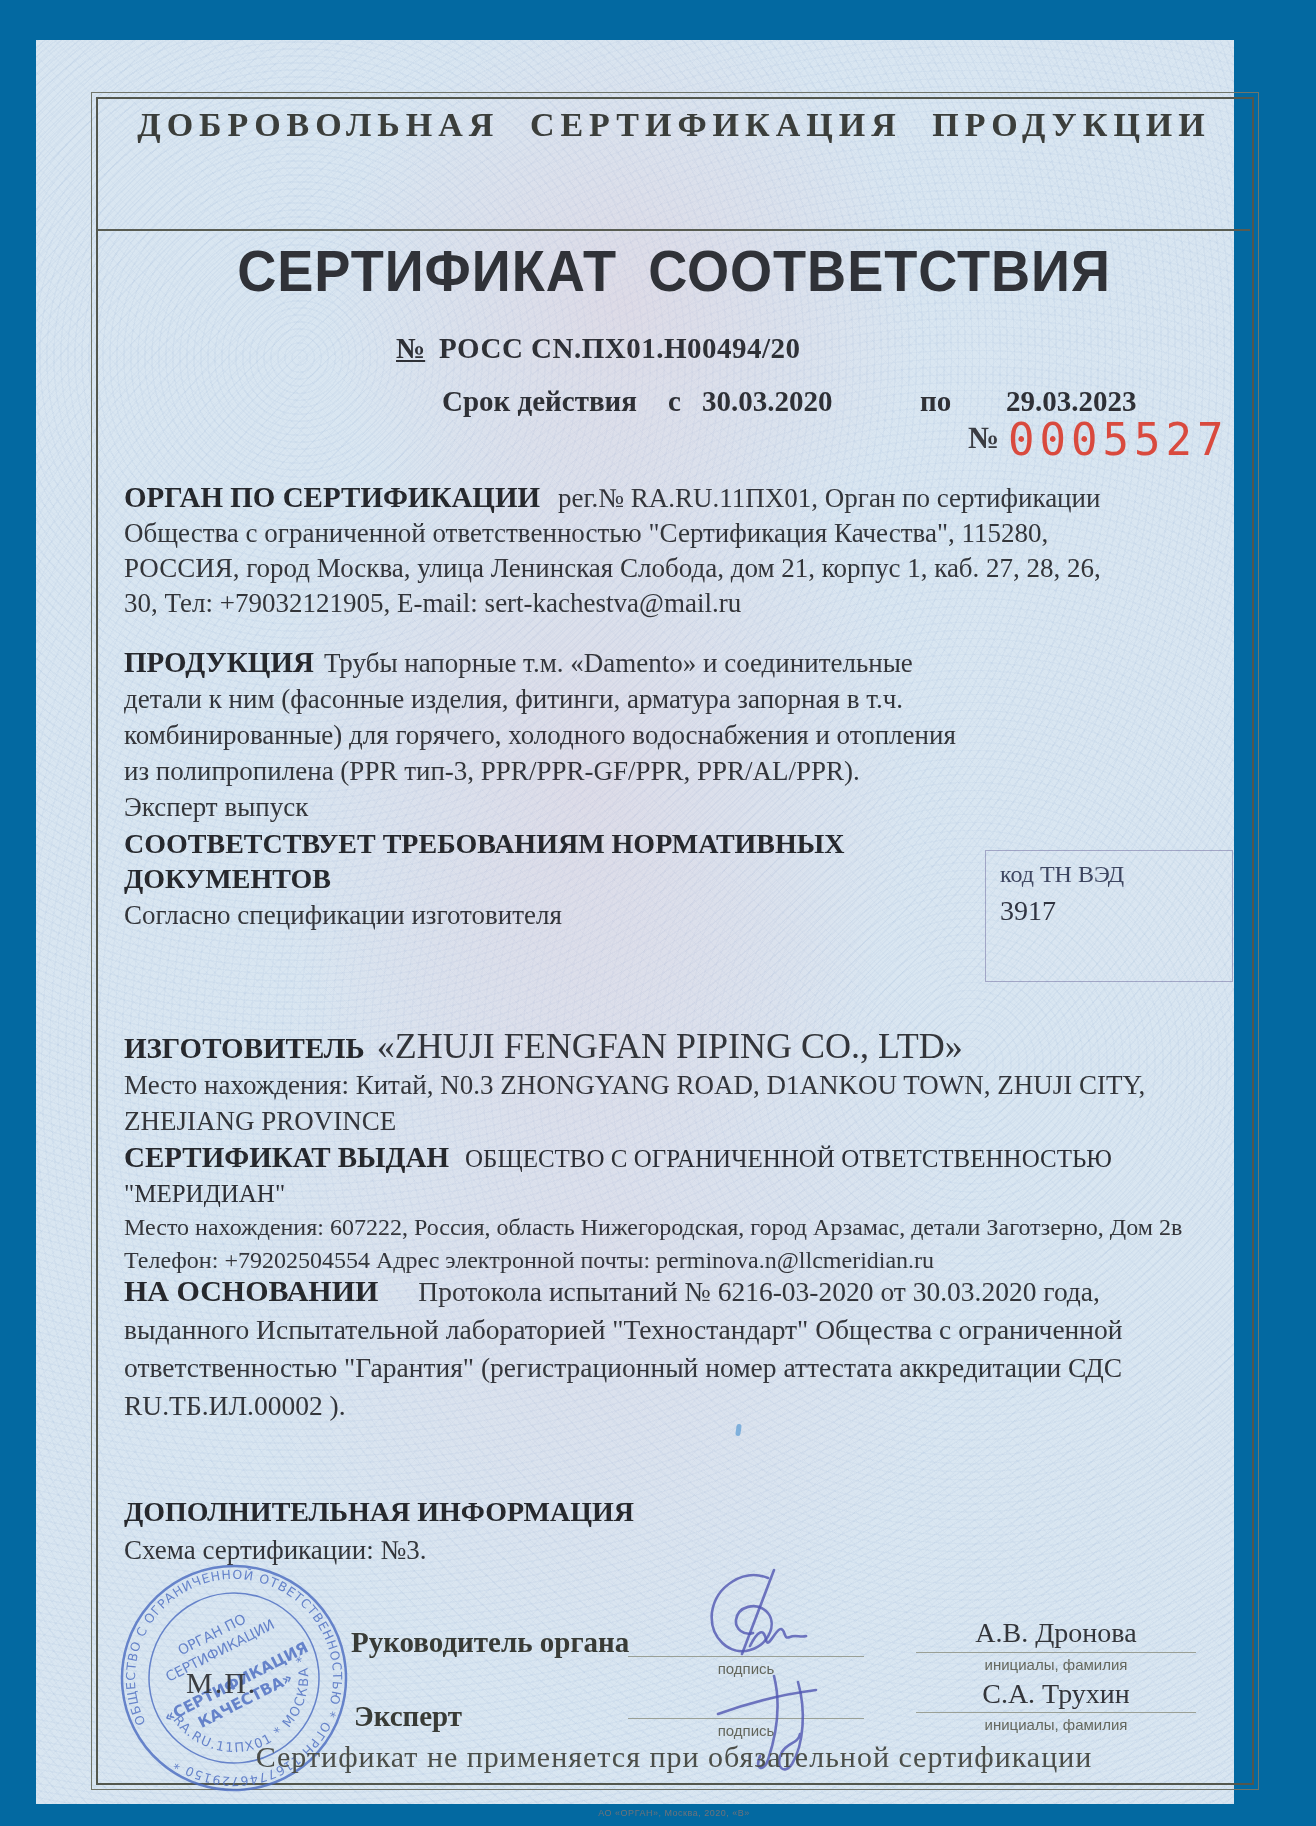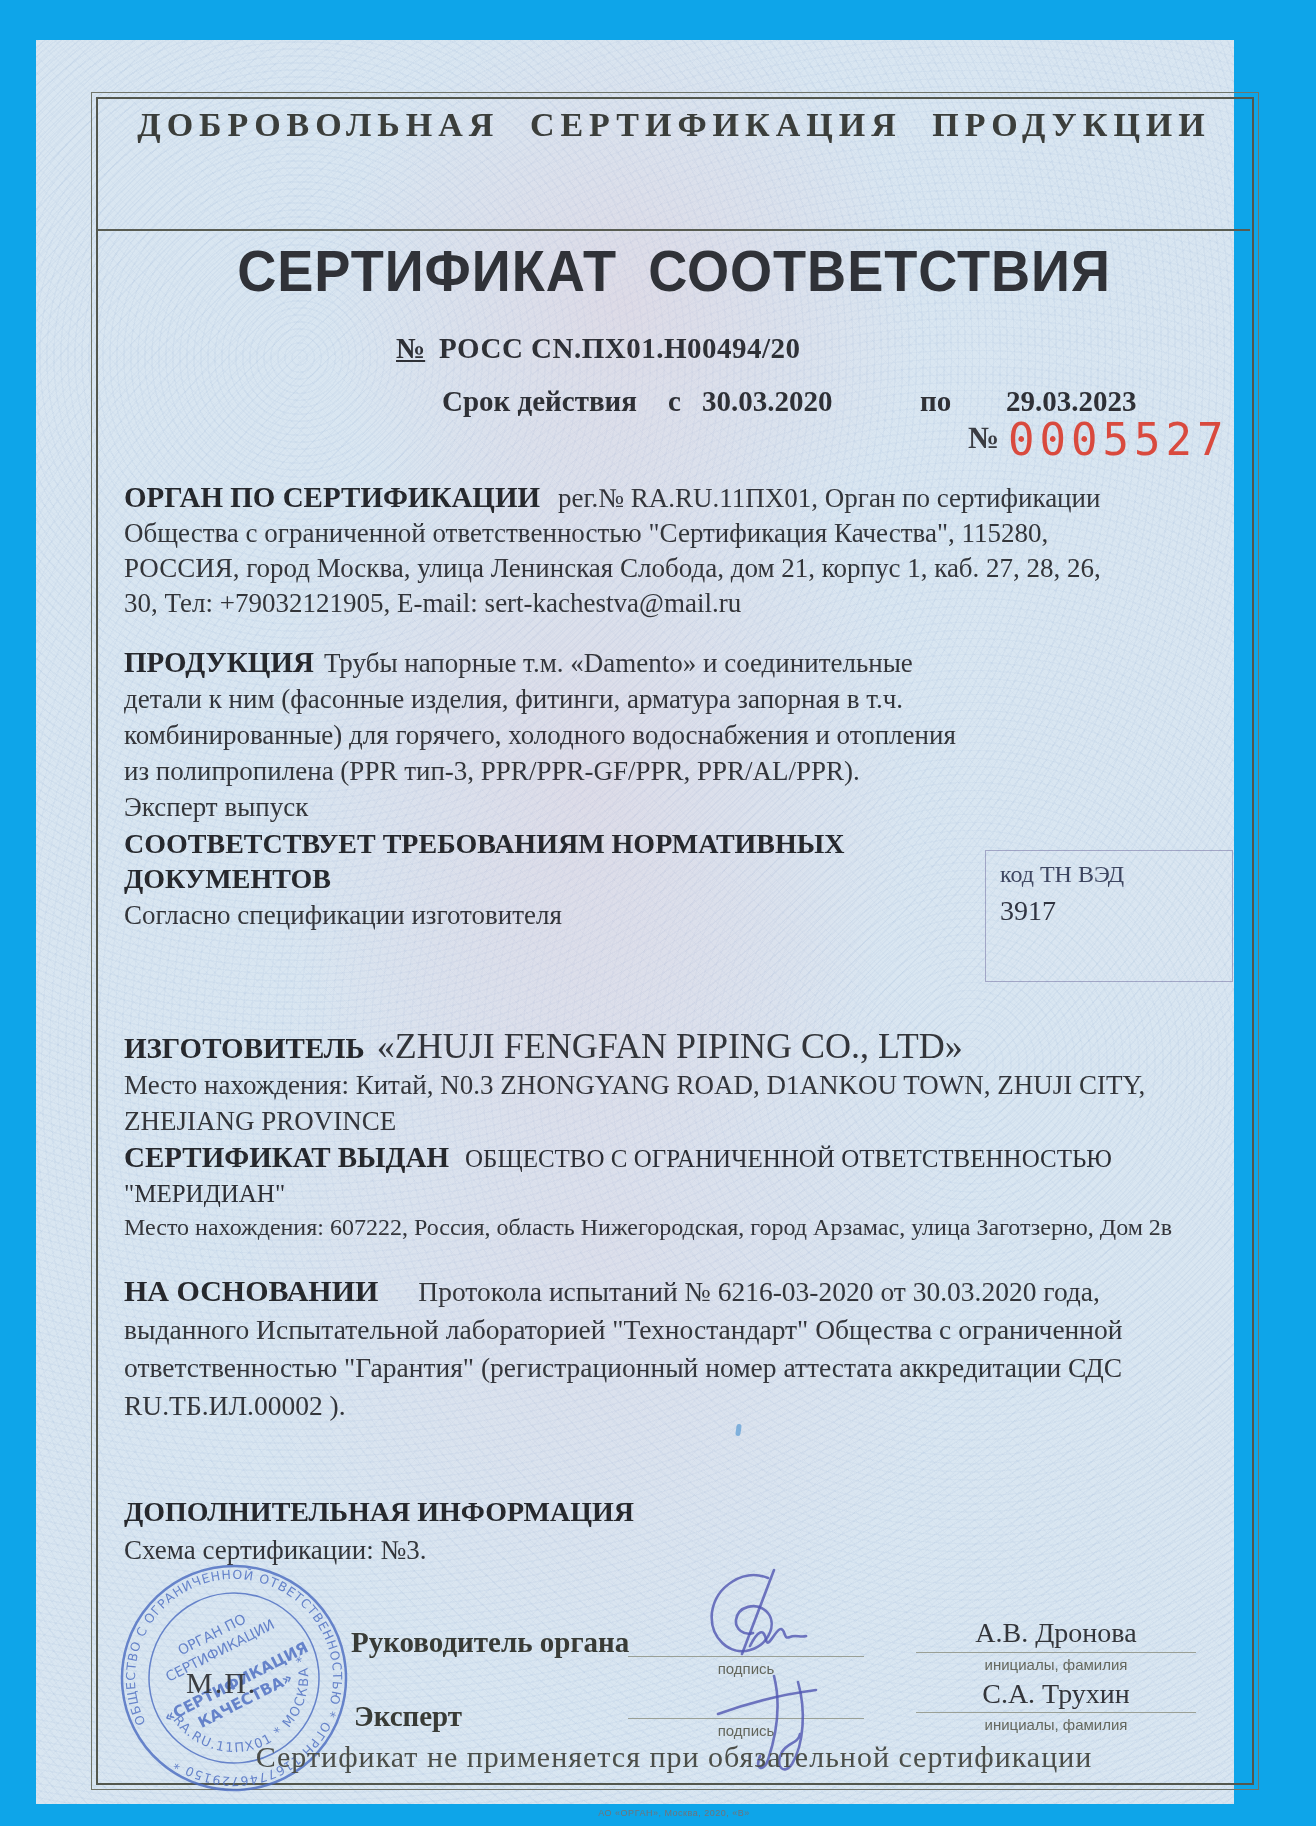--- a/index.html
+++ b/index.html
@@ -1,16 +1,16 @@
 <!DOCTYPE html>
 <html><head>
 <meta charset="utf-8">
 <style>
   html,body{margin:0;padding:0;background:#f7f6f2;}
-  .page{position:relative;width:1316px;height:1826px;background:#0ea5e9;overflow:hidden;
+  .page{position:relative;width:1316px;height:1826px;background:#0369a1;overflow:hidden;
         font-family:"Liberation Serif", serif;color:#33353a;}
   
   .paper{position:absolute;left:36px;top:40px;width:1198px;height:1764px;
     background-color:#d9e6f1;
     background-image:
       radial-gradient(ellipse 430px 420px at 49% 15%, rgba(233,193,206,.30), rgba(233,193,206,0) 70%),
       radial-gradient(ellipse 460px 560px at 46% 42%, rgba(233,190,205,.26), rgba(233,190,205,0) 72%),
       radial-gradient(ellipse 520px 620px at 47% 68%, rgba(230,196,212,.22), rgba(230,196,212,0) 72%),
       repeating-radial-gradient(circle at 22% 18%, rgba(110,145,195,.065) 0 1.5px, rgba(0,0,0,0) 1.5px 7px),
       repeating-radial-gradient(circle at 78% 58%, rgba(110,145,195,.055) 0 1.5px, rgba(0,0,0,0) 1.5px 8px),
@@ -148,21 +148,22 @@
 
     <div class="sec s-manuf">
       <span class="h">ИЗГОТОВИТЕЛЬ</span><span class="name">«ZHUJI FENGFAN PIPING CO., LTD»</span>
       <div>Место нахождения: Китай, N0.3 ZHONGYANG ROAD, D1ANKOU TOWN, ZHUJI CITY, ZHEJIANG PROVINCE</div>
     </div>
 
     <div class="sec s-issued">
       <div>
         <span class="h">СЕРТИФИКАТ ВЫДАН</span><span class="name">ОБЩЕСТВО С ОГРАНИЧЕННОЙ ОТВЕТСТВЕННОСТЬЮ "МЕРИДИАН"</span>
       </div>
-      <div class="line">Место нахождения: 607222, Россия, область Нижегородская, город Арзамас, улица Заготзерно, Дом 2в</div>
+      <div class="line">Место нахождения: 607222, Россия, область Нижегородская, город Арзамас, детали Заготзерно, Дом 2в</div>
+      <div class="line">Телефон: +79202504554 Адрес электронной почты: perminova.n@llcmeridian.ru</div>
     </div>
 
     <div class="sec s-basis">
       <span class="h">НА ОСНОВАНИИ</span><span>Протокола испытаний № 6216-03-2020 от 30.03.2020 года, выданного Испытательной лабораторией "Техностандарт" Общества с ограниченной ответственностью "Гарантия" (регистрационный номер аттестата аккредитации СДС RU.ТБ.ИЛ.00002 ).</span>
     </div>
 
     <div class="sec s-add">
       <span class="h">ДОПОЛНИТЕЛЬНАЯ ИНФОРМАЦИЯ</span>
       <span class="t">Схема сертификации: №3.</span>
     </div>

